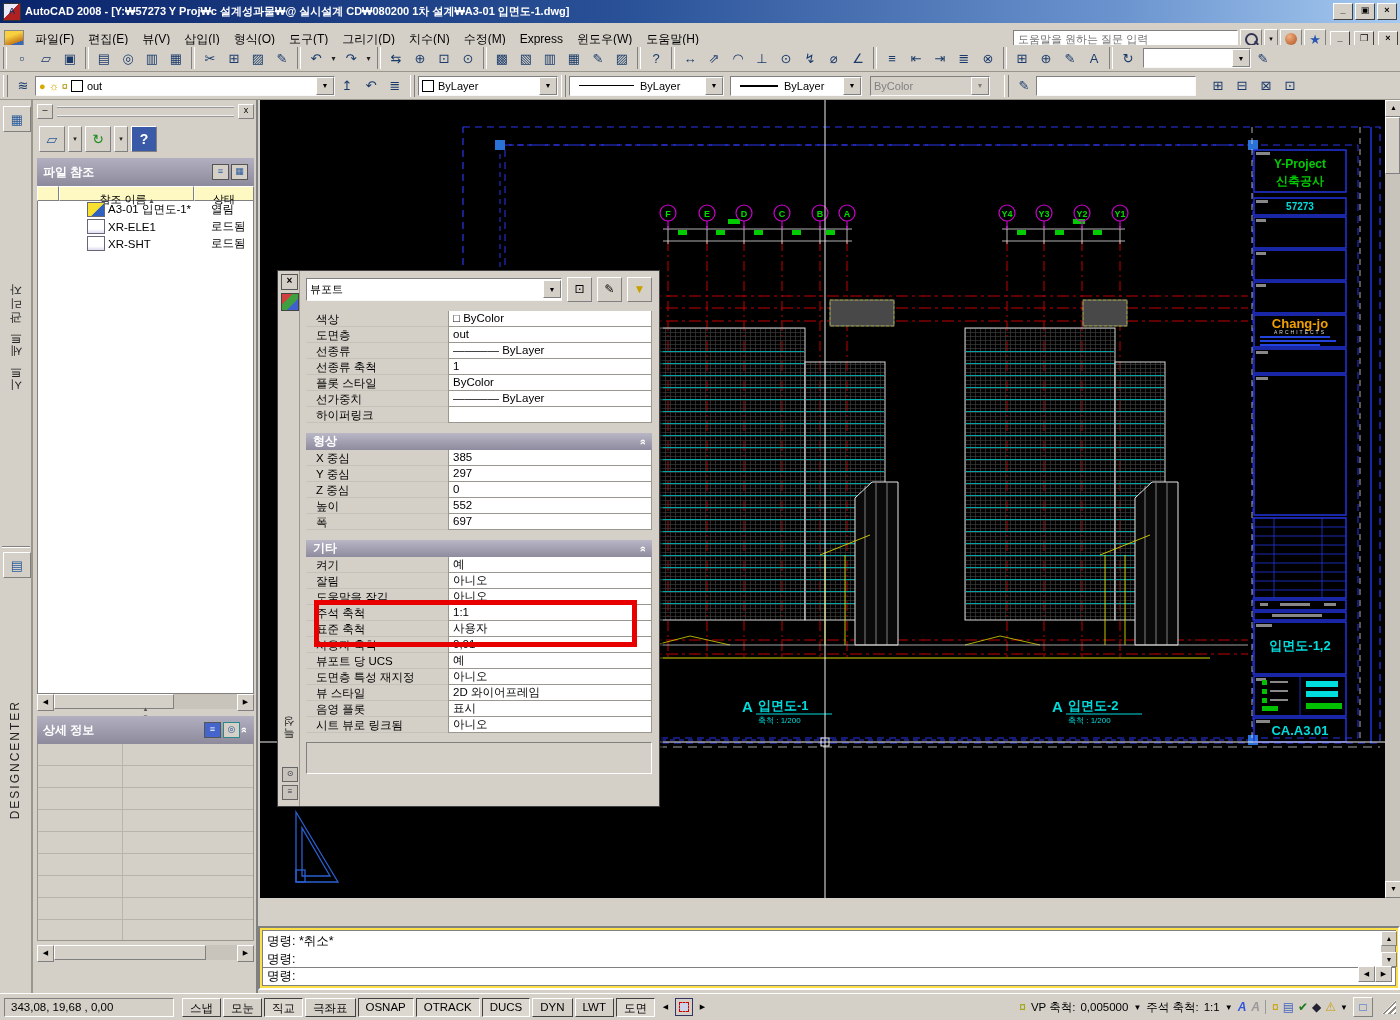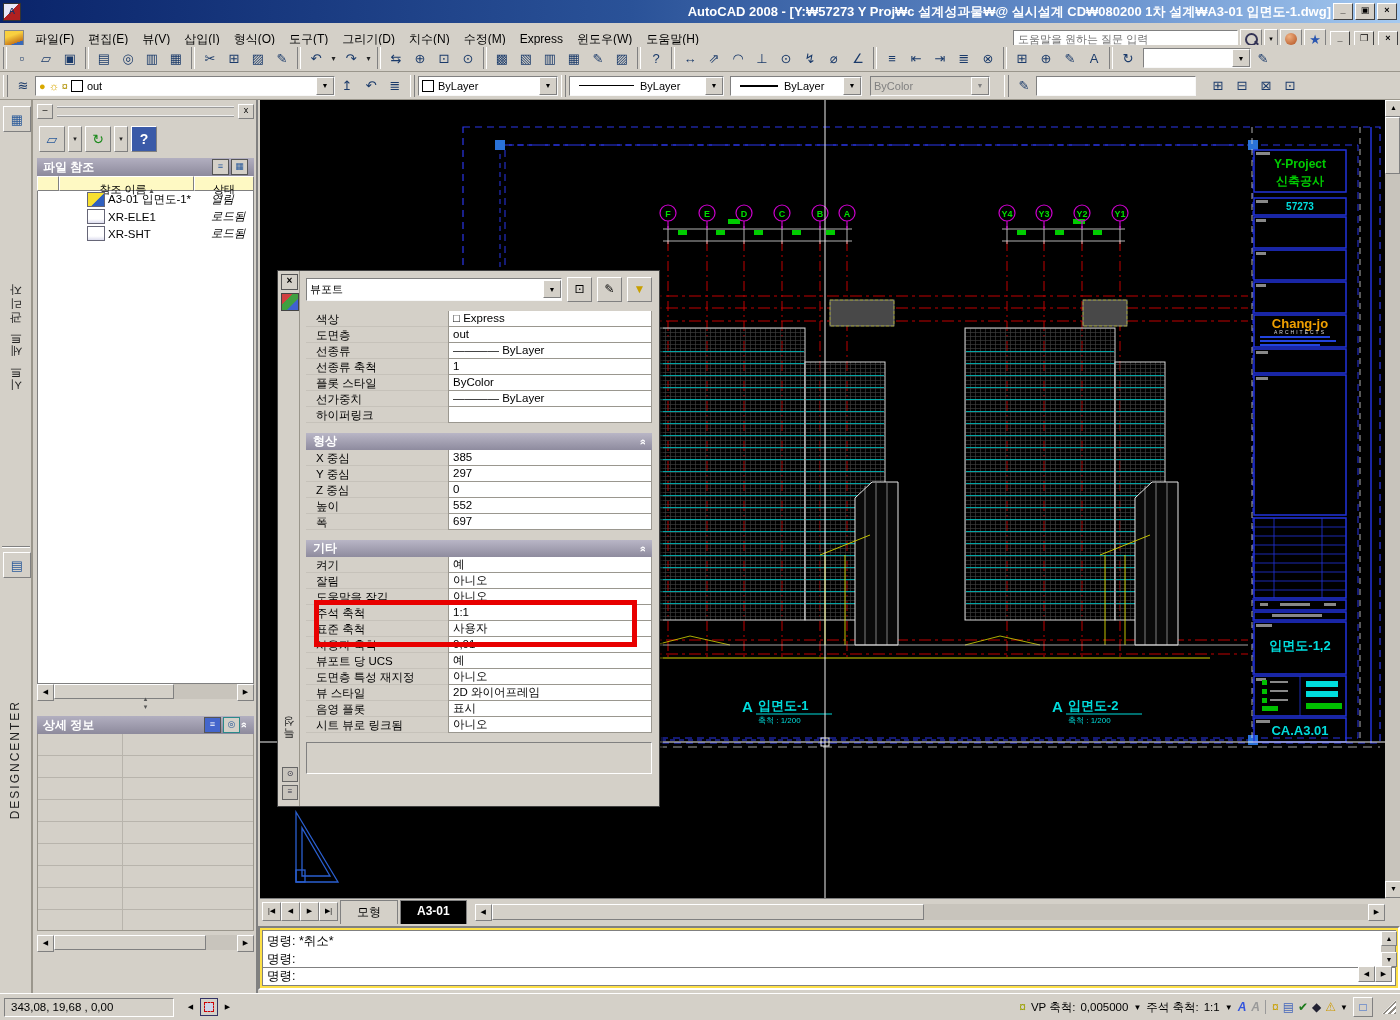--- a/index.html
+++ b/index.html
@@ -4,21 +4,21 @@
 <style>
   html,body{margin:0;padding:0;background:#555;}
   #app{position:relative;width:1400px;height:1020px;background:#d4d0c8;overflow:hidden;
        font-family:"Liberation Sans","DejaVu Sans",sans-serif;font-size:12px;color:#000;}
   
   .titlebar{position:absolute;left:0;top:0;width:1400px;height:23px;
     background:linear-gradient(90deg,#0a246a 0%,#2a5298 45%,#6b94cf 80%,#a6caf0 100%);
     display:flex;align-items:center;color:#fff;font-weight:bold;box-sizing:border-box;padding:0 3px;}
   .app-icon{width:16px;height:16px;background:linear-gradient(135deg,#e8e8f8 45%,#b02020 46%);
     border:1px solid #333;margin-right:4px;flex:none;font-size:9px;color:#203060;text-align:center;line-height:14px;}
-  .titlebar .t-text{white-space:nowrap;overflow:hidden;flex:1;font-size:13px;text-align:right;}
+  .titlebar .t-text{white-space:nowrap;overflow:hidden;flex:1;font-size:11px;}
   .winbtn{width:18px;height:15px;background:#d4d0c8;border:1px solid;border-color:#fff #404040 #404040 #fff;
     font-size:9px;line-height:13px;text-align:center;color:#000;margin-left:2px;flex:none;font-weight:bold;}
   
   .menubar{position:absolute;left:0;top:23px;width:1400px;height:22px;background:#d4d0c8;
     border-bottom:1px solid #9a968c;display:flex;align-items:center;box-sizing:border-box;padding:16px 2px;}
   .menu-appicon{width:18px;height:16px;background:linear-gradient(160deg,#f8d040 30%,#c87818 70%,#3868b8 71%);
     border:1px solid #888;margin:0 4px 0 2px;flex:none;}
   .mi{padding:2px 7px;white-space:nowrap;}
   .help-box{margin-left:auto;display:flex;align-items:center;gap:2px;}
   .help-input{width:215px;height:17px;background:#fff;border:1px solid;border-color:#808080 #fff #fff #808080;
@@ -59,37 +59,37 @@
   .strip-div{position:absolute;left:2px;width:28px;height:0;border-top:1px solid #808080;border-bottom:1px solid #fff;}
   .xrpal{position:absolute;left:33px;top:0;width:225px;height:100%;}
   .xr-titlebar{position:absolute;left:4px;top:4px;right:4px;height:15px;display:flex;align-items:center;gap:4px;}
   .xr-min{width:14px;height:13px;background:#d4d0c8;border:1px solid;border-color:#fff #808080 #808080 #fff;
     font-size:9px;line-height:10px;text-align:center;}
   .xr-grab{flex:1;height:7px;border-top:2px ridge #eee;border-bottom:2px ridge #eee;}
   .xr-toolbar{position:absolute;left:6px;top:26px;display:flex;align-items:center;gap:3px;}
   .xbtn{width:24px;height:24px;background:#d4d0c8;border:1px solid;border-color:#fff #808080 #808080 #fff;
     display:flex;align-items:center;justify-content:center;color:#2a5a9a;font-size:14px;}
   .xbtn.small{width:12px;font-size:7px;color:#222;}
-  .sec-h{height:18px;background:linear-gradient(#b2afc0,#8d8a9c);color:#fff;font-weight:bold;
+  .sec-h{height:28px;background:linear-gradient(#b2afc0,#8d8a9c);color:#fff;font-weight:bold;
     display:flex;align-items:center;padding:0 6px;font-size:12px;}
   .sec-h .hbtns{margin-left:auto;display:flex;gap:2px;}
   .hbtn{width:15px;height:14px;background:#d4d0c8;border:1px solid #555;font-size:9px;line-height:12px;
     text-align:center;color:#2a5a9a;}
   .chev{color:#fff;font-weight:bold;display:inline-block;transform:rotate(-90deg);font-size:11px;}
   #xr-files{position:absolute;left:4px;top:58px;right:4px;}
   .xr-cols{display:flex;height:15px;}
   .xr-cols .c{background:#fef9c3;border:1px solid;border-color:#fff #808080 #808080 #fff;font-size:11px;
     padding:5px 4px;box-sizing:border-box;text-align:center;}
   .xr-list{background:#fff;height:492px;border:1px solid #808080;border-top:none;overflow:hidden;padding-left:45px;}
   .xr-row{display:flex;align-items:center;height:17px;font-size:11.5px;}
   .xr-ic{width:16px;height:13px;margin:0 3px 0 4px;flex:none;border:1px solid #667;}
   .xr-ic.ic-open{background:linear-gradient(135deg,#f8e030 55%,#3060c0 56%);}
   .xr-ic.ic-xref{background:linear-gradient(180deg,#fff 70%,#dde 100%);}
   .xr-name{flex:1;white-space:nowrap;overflow:hidden;}
-  .xr-status{width:42px;flex:none;font-style:italic;}
+  .xr-status{width:42px;flex:none;}
   .hscroll{display:flex;height:15px;background:#c8c4bc;}
   .sbtn{width:15px;height:15px;background:#d4d0c8;border:1px solid;border-color:#fff #808080 #808080 #fff;
     font-size:7px;line-height:13px;text-align:center;flex:none;}
   .sthumb{background:#d4d0c8;border:1px solid;border-color:#fff #808080 #808080 #fff;}
   .splitter{height:8px;display:flex;align-items:center;justify-content:center;font-size:7px;color:#555;}
   #xr-details{position:absolute;left:4px;top:616px;right:4px;}
   .xd-table{height:196px;border:1px solid #9a968c;border-top:none;
     background:repeating-linear-gradient(#d4d0c8 0 21px,#b8b4ac 21px 22px);position:relative;}
   .xd-table::before{content:"";position:absolute;left:84px;top:0;bottom:0;width:1px;background:#b8b4ac;}
   
@@ -643,37 +643,20 @@
     </svg>
   </div>
 
   <div id="vscroll">
     <div class="sbtn">▲</div>
     <div class="sthumb" id="vs-thumb"></div>
     <div class="sbtn" style="position:absolute;bottom:0;">▼</div>
   </div>
   <div id="corner"></div>
 
-  <div id="tabrow">
-    <span class="nav-btn">|◀</span>
-    <span class="nav-btn">◀</span>
-    <span class="nav-btn">▶</span>
-    <span class="nav-btn">▶|</span>
-    <span style="display:flex;">
-
-    <span class="ltab">모형</span>
-        <span class="ltab active">A3-01</span>
-      </span>
-    <div class="hscroll" id="tab-hscroll">
-      <span class="sbtn">◀</span>
-      <span class="sthumb"></span>
-      <span style="flex:1;"></span>
-      <span class="sbtn">▶</span>
-    </div>
-  </div>
 
   <div id="cmd">
     <div class="cmd-hist">
       <div>명령: *취소*</div>
       <div>명령:</div>
     </div>
     <div class="cmd-vscroll">
       <div class="sbtn" style="width:14px;height:13px;">▲</div>
       <div class="sbtn" style="width:14px;height:13px;position:absolute;bottom:0;">▼</div>
     </div>
@@ -681,20 +664,33 @@
       <span>명령:</span>
       <span class="cmd-arrows">
         <span class="sbtn" style="height:14px;">◀</span>
         <span class="sbtn" style="height:14px;">▶</span>
       </span>
     </div>
   </div>
 
   <div id="statusbar">
     <div class="coords">343,08, 19,68 , 0,00</div>
+    <span style="display:flex;">
+
+    <span class="stbtn">스냅</span>
+        <span class="stbtn">모눈</span>
+        <span class="stbtn pressed">직교</span>
+        <span class="stbtn">극좌표</span>
+        <span class="stbtn pressed">OSNAP</span>
+        <span class="stbtn pressed">OTRACK</span>
+        <span class="stbtn pressed">DUCS</span>
+        <span class="stbtn">DYN</span>
+        <span class="stbtn">LWT</span>
+        <span class="stbtn pressed">도면</span>
+      </span>
     <span class="nav-btn" style="border:none;background:none;">◀</span>
     <span class="vp-max">
         <span class="inner"></span>
       </span>
     <span class="nav-btn" style="border:none;background:none;">▶</span>
     <div class="sb-right">
       <span class="ticon" style="color:#9aa000;">¤</span>
       <span>VP 축척:</span>
       <span>0,005000</span>
       <span style="font-size:8px;">▼</span>
@@ -733,21 +729,21 @@
         <div class="pp-btn">⊡</div>
         <div class="pp-btn">✎</div>
         <div class="pp-btn" style="color:#c8a000;">▼</div>
       </div>
 
       <div class="pp-sec">
         <div>
 
             <div class="pp-row">
               <span class="pp-l">색상</span>
-              <span class="pp-v">□ Express</span>
+              <span class="pp-v">□ ByColor</span>
             </div>
 
             <div class="pp-row">
               <span class="pp-l">도면층</span>
               <span class="pp-v">out</span>
             </div>
 
             <div class="pp-row">
               <span class="pp-l">선종류</span>
               <span class="pp-v">———— ByLayer</span>

